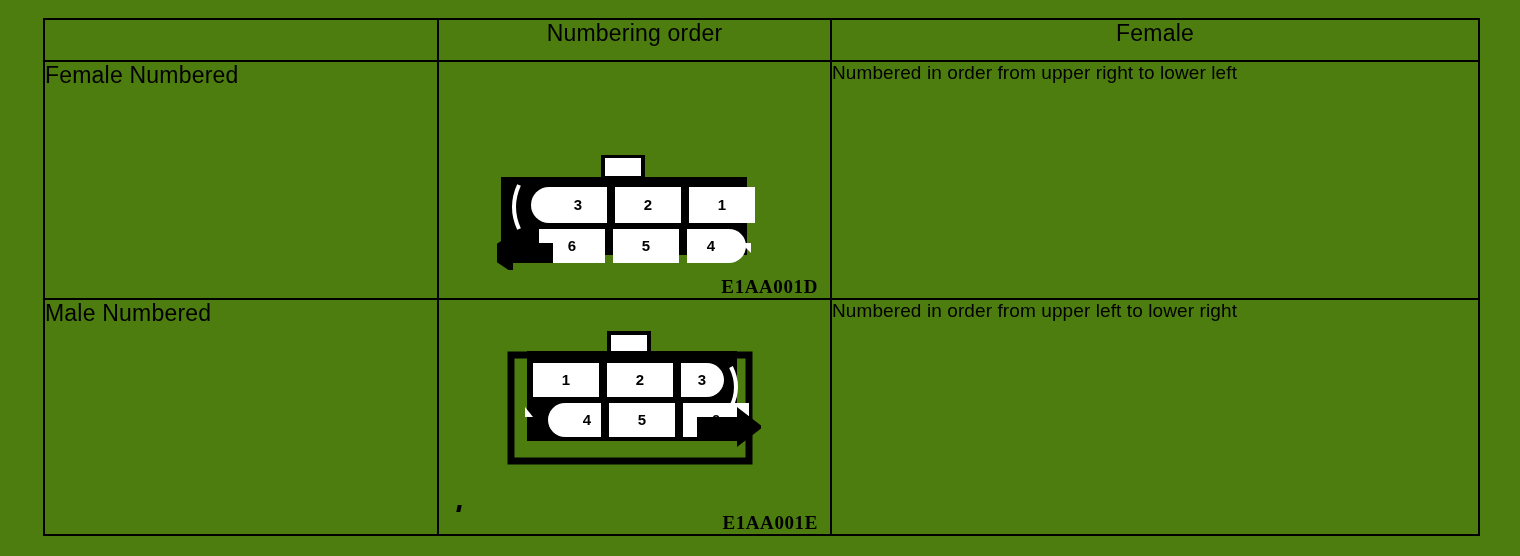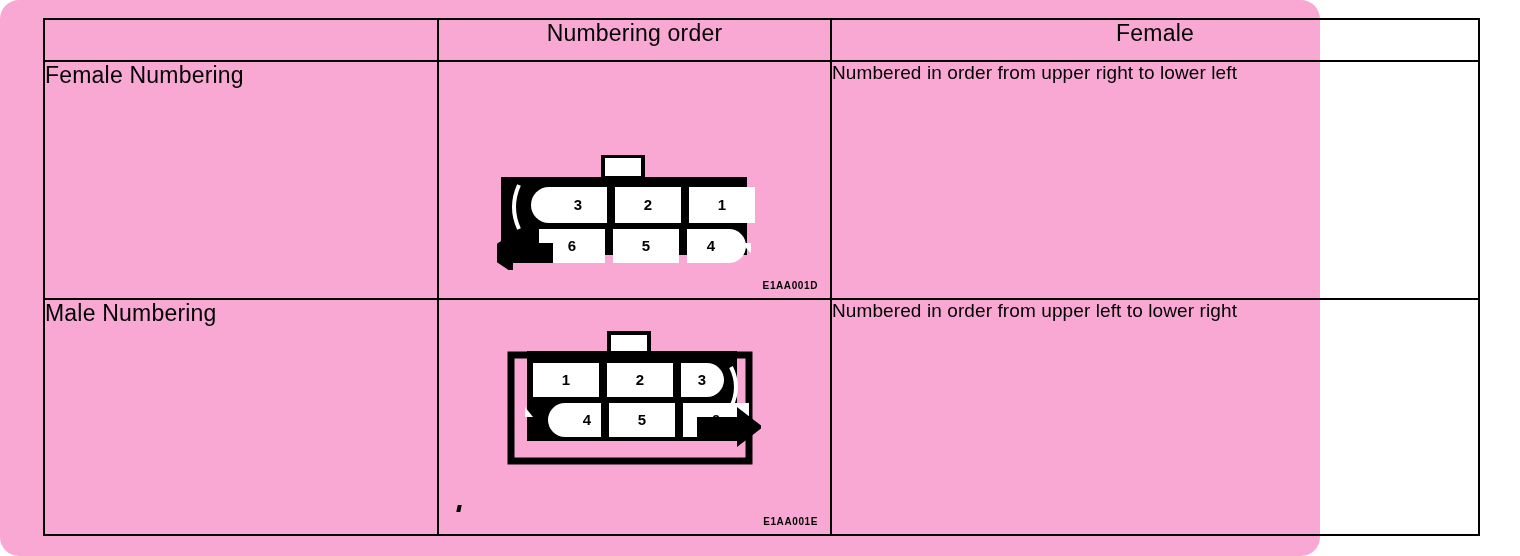--- a/index.html
+++ b/index.html
@@ -9,24 +9,23 @@
   }
   body {
     width: 1520px;
     height: 556px;
     font-family: "Liberation Sans", sans-serif;
     color: #000000;
     overflow: hidden;
   }
   .page {
     position: relative;
-    width: 1320px;
+    width: 1520px;
     height: 556px;
-    background: #f9a8d4;
-    border-radius: 19px;
+    background: #4d7c0f;
   }
 
   
   .conn-table {
     position: absolute;
     left: 43px;
     top: 18px;
     width: 1435px;
     border-collapse: collapse;
     table-layout: fixed;
@@ -68,24 +67,25 @@
 
   .remark-cell {
     padding: 10px 0 0 12px;
     font-size: 19px;
     letter-spacing: 0.1px;
   }
 
   .fig-code {
     position: absolute;
     right: 12px;
-    bottom: 7px;
-    font-size: 10px;
+    bottom: 0;
+    font-size: 19px;
     font-weight: bold;
     letter-spacing: 0.6px;
+    font-family: Liberation Serif, serif;
   }
 
   
   .fig-wrap {
     position: absolute;
     left: 0;
     top: 0;
     width: 100%;
     height: 100%;
   }
@@ -129,21 +129,21 @@
       <tr>
         <th class="hdr-blank"></th>
         <th class="hdr-cell">Numbering order</th>
         <th class="hdr-cell">Female</th>
       </tr>
     </thead>
 
     <tbody>
 
       <tr>
-        <td class="type-cell">Female Numbering</td>
+        <td class="type-cell">Female Numbered</td>
 
         <td class="num-cell">
           <div class="fig-wrap">
 
             <svg class="fig-svg fig-female" width="260" height="115" viewBox="0 0 260 115">
 
               <rect x="106" y="1" width="40" height="22" fill="#ffffff" stroke="#000000" stroke-width="4"></rect>
 
               <path d="M4 22 H250 V100 H4 Z" fill="#000000"></path>
 
@@ -170,21 +170,21 @@
             </svg>
 
             <div class="fig-code">E1AA001D</div>
           </div>
         </td>
 
         <td class="remark-cell">Numbered in order from upper right to lower left</td>
       </tr>
 
       <tr>
-        <td class="type-cell row2">Male Numbering</td>
+        <td class="type-cell row2">Male Numbered</td>
 
         <td class="num-cell row2">
           <div class="fig-wrap">
 
             <svg class="fig-svg fig-male" width="260" height="160" viewBox="0 0 260 160">
 
               <rect x="10" y="50" width="238" height="106" fill="none" stroke="#000000" stroke-width="7"></rect>
 
               <rect x="108" y="28" width="40" height="22" fill="#ffffff" stroke="#000000" stroke-width="4"></rect>
 

